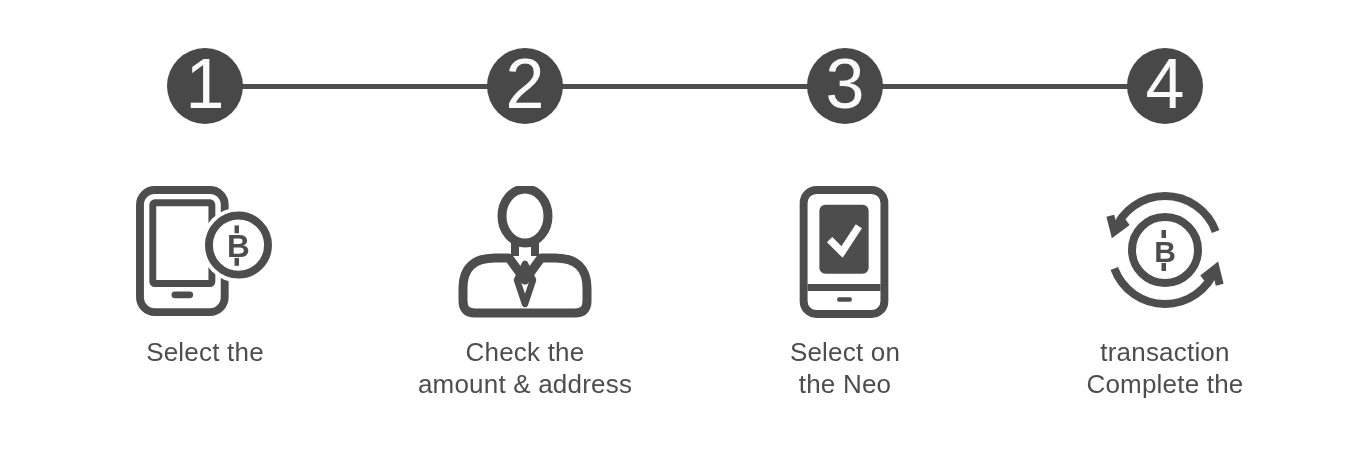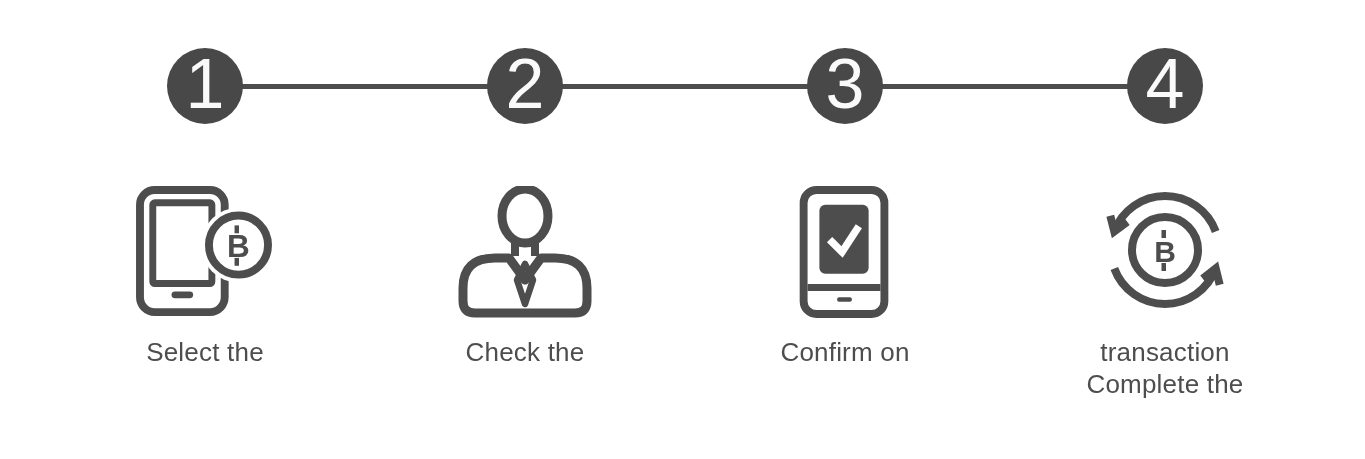--- a/index.html
+++ b/index.html
@@ -74,38 +74,40 @@
       <div class="icon-box">
         <svg width="140" height="132" viewBox="0 0 140 132">
           <ellipse class="stroke" cx="70" cy="30" rx="23" ry="27" stroke-width="9"></ellipse>
           <path class="stroke" d="M 60 56 V 70 M 80 56 V 70" stroke-width="8"></path>
           <path class="stroke" stroke-linejoin="round" stroke-width="9" d="M 54 72 L 70 94 L 86 72 L 100 72 Q 132 72 132 102 L 132 115 Q 132 127 120 127 L 20 127 Q 8 127 8 115 L 8 102 Q 8 72 40 72 Z"></path>
           <path class="stroke" stroke-linejoin="round" stroke-width="6.5" d="M 70 78 L 78 94 L 70 118 L 62 94 Z"></path>
         </svg>
       </div>
       <div class="label">
         <div>Check the</div>
+        <div>amount &amp; address</div>
       </div>
     </div>
 
     <div class="step">
       <div class="badge">
         <span>3</span>
       </div>
       <div class="icon-box">
         <svg width="92" height="132" viewBox="0 0 92 134">
           <rect class="stroke" x="4" y="4" width="82" height="126" rx="13" stroke-width="8"></rect>
           <rect x="20" y="19" width="50" height="70" rx="6" fill="currentColor"></rect>
           <path d="M 33 57 L 43 67 L 58 44" fill="none" stroke="#ffffff" stroke-width="7.5" stroke-linecap="square" stroke-linejoin="miter"></path>
           <path class="stroke" d="M 8 103 H 82" stroke-width="7"></path>
           <rect x="38" y="113" width="15" height="4.5" rx="2" fill="currentColor"></rect>
         </svg>
       </div>
       <div class="label">
-        <div>Confirm on</div>
+        <div>Select on</div>
+        <div>the Neo</div>
       </div>
     </div>
 
     <div class="step">
       <div class="badge">
         <span>4</span>
       </div>
       <div class="icon-box">
         <svg width="140" height="132" viewBox="0 0 140 132">
           <circle class="stroke" cx="70" cy="64" r="33" stroke-width="8"></circle>

